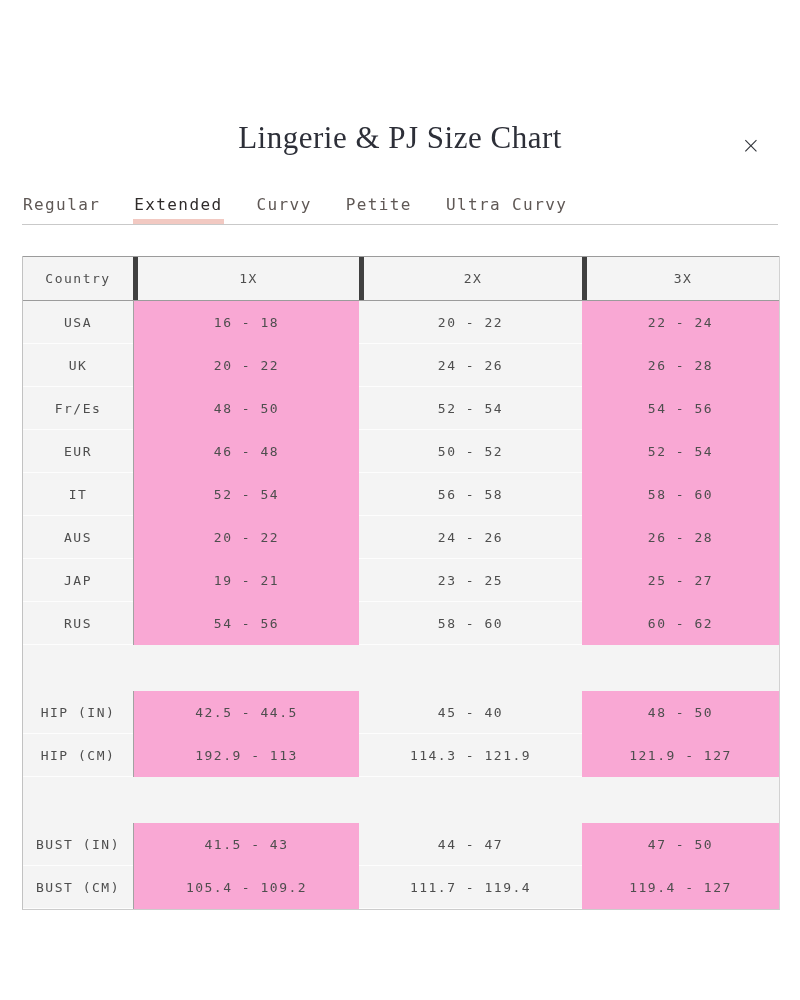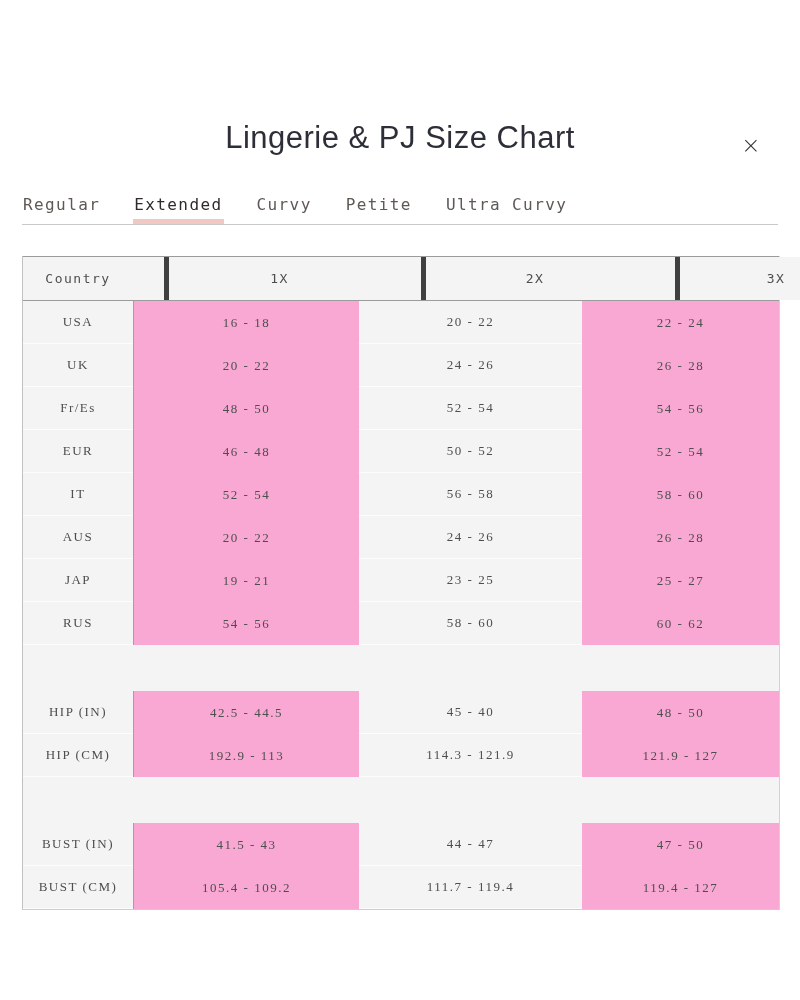--- a/index.html
+++ b/index.html
@@ -10,21 +10,21 @@
     position: relative;
     overflow: hidden;
     font-family: "DejaVu Sans Mono", "Liberation Mono", monospace;
   }
 
   
   .modal-title {
     margin: 0;
     padding-top: 118px;
     text-align: center;
-    font-family: Liberation Sans, sans-serif;
+    font-family: Liberation Serif, serif;
     font-weight: 400;
     font-size: 31px;
     line-height: 40px;
     letter-spacing: 0.5px;
     color: #2d2f38;
   }
   .close-btn {
     position: absolute;
     top: 128px;
     right: 32px;
@@ -79,40 +79,38 @@
     letter-spacing: 1.5px;
     color: #4e4e4e;
   }
   .trow {
     display: grid;
     grid-template-columns: 110px 226px 223px 197px;
   }
   .hrow {
     border-top: 1px solid #9b9b9b;
     border-bottom: 1px solid #9b9b9b;
-    gap: 31px;
   }
   .hcell {
     height: 43px;
     display: flex;
     align-items: center;
     justify-content: center;
     background: #f4f4f4;
     box-sizing: border-box;
   }
   .hcell + .hcell { border-left: 5px solid #404040; }
 
   .cell {
     height: 43px;
     display: flex;
     align-items: center;
     justify-content: center;
     box-sizing: border-box;
     white-space: nowrap;
-    font-family: Liberation Serif, serif;
   }
   .cell.g {
     background: #f4f4f4;
     border-bottom: 1px solid #fdfdfd;
   }
   .cell.w { background: #f9a8d4; }
   .cell.divider-left { border-left: 1px solid #a2a2a2; }
 
   .spacer-row {
     height: 46px;

